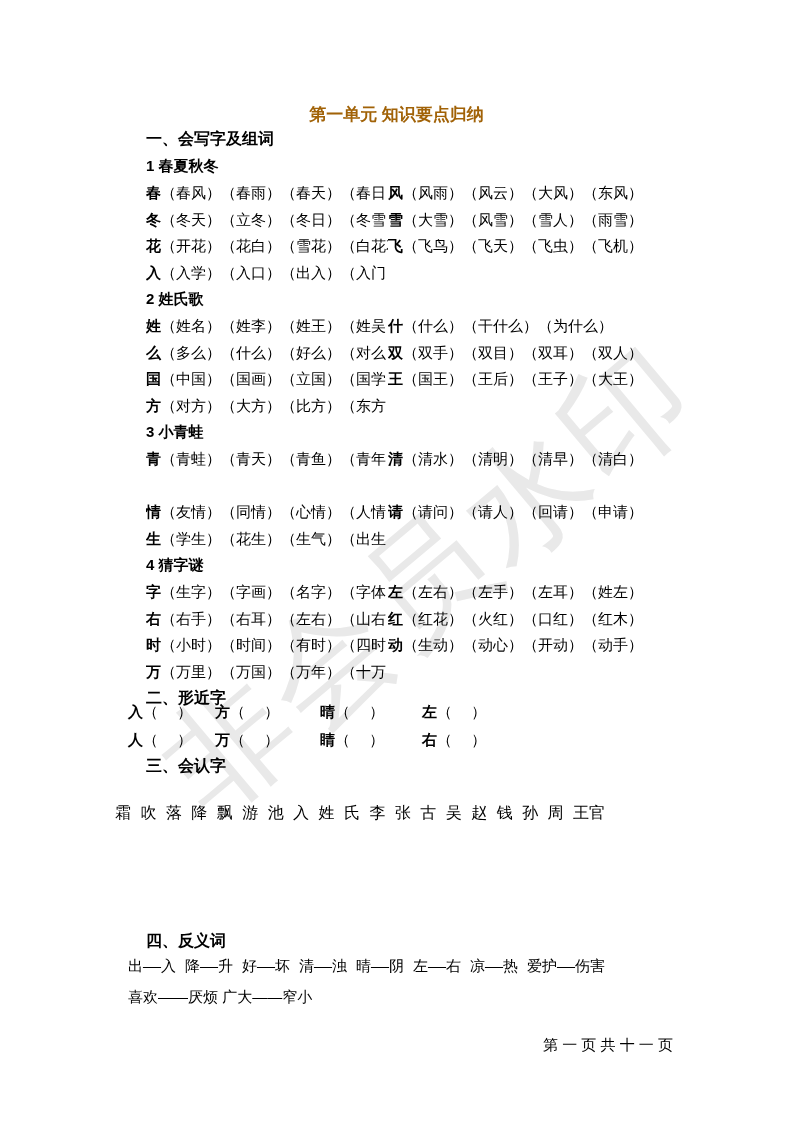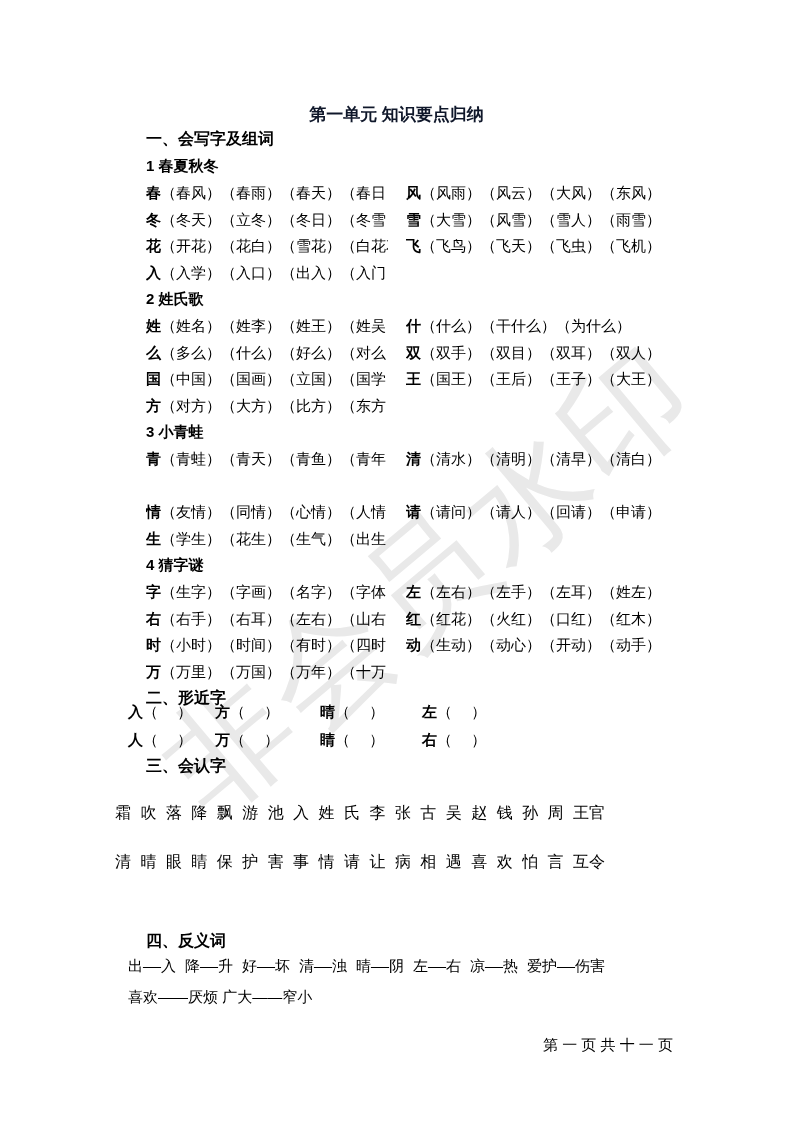--- a/index.html
+++ b/index.html
@@ -11,35 +11,35 @@
              font-family:"DejaVu Sans",sans-serif;}
   .title{position:absolute;top:103px;left:0;width:100%;text-align:center;z-index:1;
          font-size:17px;font-weight:bold;white-space:nowrap;}
   .heading{position:absolute;left:146px;z-index:1;font-size:16px;font-weight:bold;
            line-height:1.2;white-space:nowrap;}
   .glabel{position:absolute;left:146px;z-index:1;font-size:15px;font-weight:bold;
           line-height:1.2;white-space:nowrap;}
   .wrow{position:absolute;left:146px;z-index:1;font-size:15px;line-height:1.25;white-space:nowrap;}
   .cell{display:inline-block;vertical-align:top;white-space:nowrap;overflow:hidden;}
   .cl{width:242px;}
-  .cr{max-width:300px;margin-left:18px;}
+  .cr{max-width:300px;}
   .hd{font-weight:bold;}
   .prow{position:absolute;left:128px;z-index:1;font-size:15px;line-height:1.25;width:520px;height:22px;}
   .pcell{position:absolute;top:0;white-space:nowrap;}
   .bigline{position:absolute;left:115px;z-index:1;font-size:16px;line-height:1.2;
            word-spacing:5px;white-space:nowrap;}
   .antline{position:absolute;left:128px;z-index:1;font-size:15px;line-height:1.3;white-space:nowrap;}
   .footer{position:absolute;top:1036px;right:120px;z-index:1;font-size:15px;white-space:nowrap;}
 </style>
 </head>
 <body>
 
 <div class="page" id="page">
   <div class="watermark" style="color: rgb(233, 233, 233);">非会员水印</div>
-  <div class="title" style="color: #0f172a;">第一单元 知识要点归纳</div>
+  <div class="title" style="color: #a16207;">第一单元 知识要点归纳</div>
   <div class="heading" style="top:129px">一、会写字及组词</div>
   <div class="heading" style="top:688px">二、形近字</div>
   <div class="heading" style="top:756px">三、会认字</div>
   <div class="heading" style="top:931px">四、反义词</div>
   <div class="footer">第 一 页 共 十 一 页</div>
 <div class="glabel" style="top: 157px;">1 春夏秋冬</div>
     <div class="wrow" style="top: 184px;"><span class="cell cl"><b class="hd">春</b><span>（春风）（春雨）（春天）（春日）</span></span><span class="cell cr"><b class="hd">风</b><span>（风雨）（风云）（大风）（东风）</span></span></div>
     <div class="wrow" style="top: 210.5px;"><span class="cell cl"><b class="hd">冬</b><span>（冬天）（立冬）（冬日）（冬雪）</span></span><span class="cell cr"><b class="hd">雪</b><span>（大雪）（风雪）（雪人）（雨雪）</span></span></div>
     <div class="wrow" style="top: 237px;"><span class="cell cl"><b class="hd">花</b><span>（开花）（花白）（雪花）（白花花）</span></span><span class="cell cr"><b class="hd">飞</b><span>（飞鸟）（飞天）（飞虫）（飞机）</span></span></div>
     <div class="wrow" style="top: 263.5px;"><span class="cell cl"><b class="hd">入</b><span>（入学）（入口）（出入）（入门）</span></span></div>
@@ -63,16 +63,15 @@
       <span class="pcell" style="left: 192px;"><b class="hd">晴</b><span>（　 ）</span></span>
       <span class="pcell" style="left: 294px;"><b class="hd">左</b><span>（　 ）</span></span>
     </div>
     <div class="prow" style="top: 731px;">
       <span class="pcell" style="left: 0px;"><b class="hd">人</b><span>（　 ）</span></span>
       <span class="pcell" style="left: 87px;"><b class="hd">万</b><span>（　 ）</span></span>
       <span class="pcell" style="left: 192px;"><b class="hd">睛</b><span>（　 ）</span></span>
       <span class="pcell" style="left: 294px;"><b class="hd">右</b><span>（　 ）</span></span>
     </div>
     <div class="bigline" style="top: 803px;">霜 吹 落 降 飘 游 池 入 姓 氏 李 张 古 吴 赵 钱 孙 周 王官</div>
-    <div class="bigline" style="top: 852px;">清 晴 眼 睛 保 护 害 事 情 请 让 病 相 遇 喜 欢 怕 言 互令</div>
     <div class="antline" style="top: 958px; font-family: Liberation Mono, monospace;">出——入 降——升 好——坏  清——浊 晴——阴 左——右  凉——热 爱护——伤害</div>
     <div class="antline" style="top: 987px;">喜欢——厌烦 广大——窄小</div>
   </div>
 
 </body></html>

